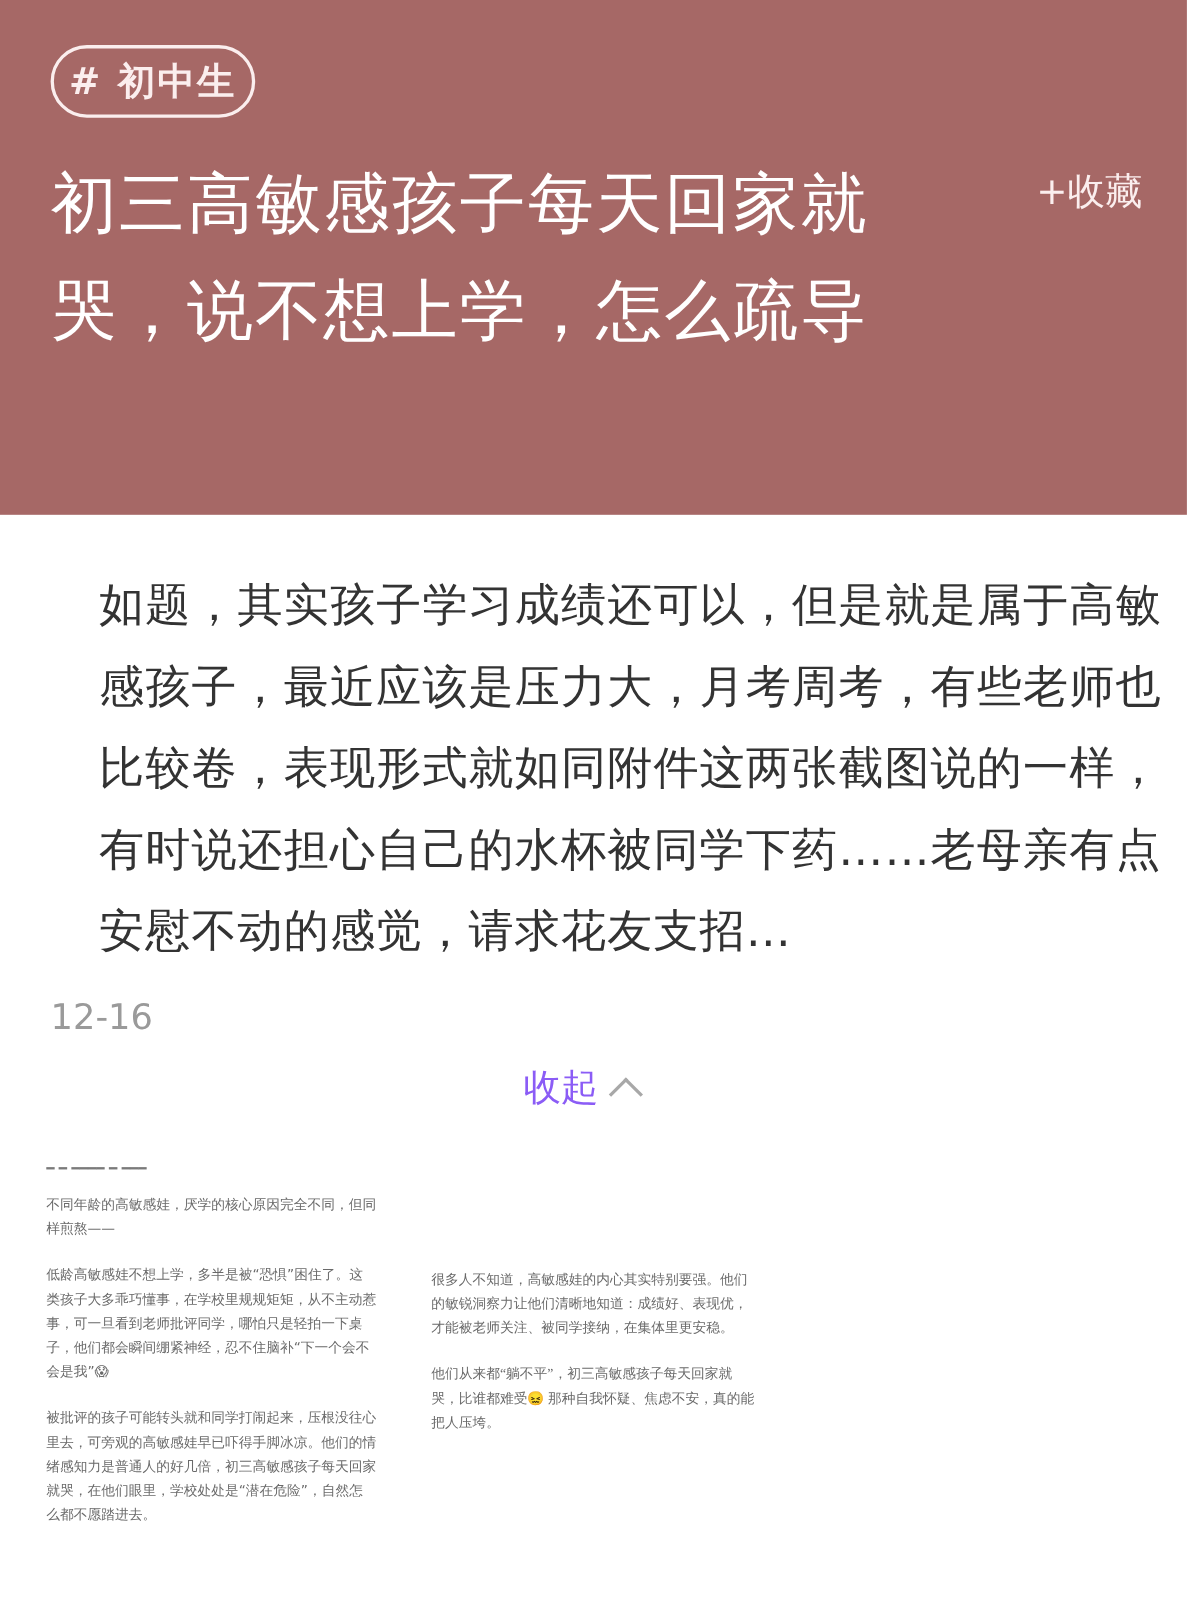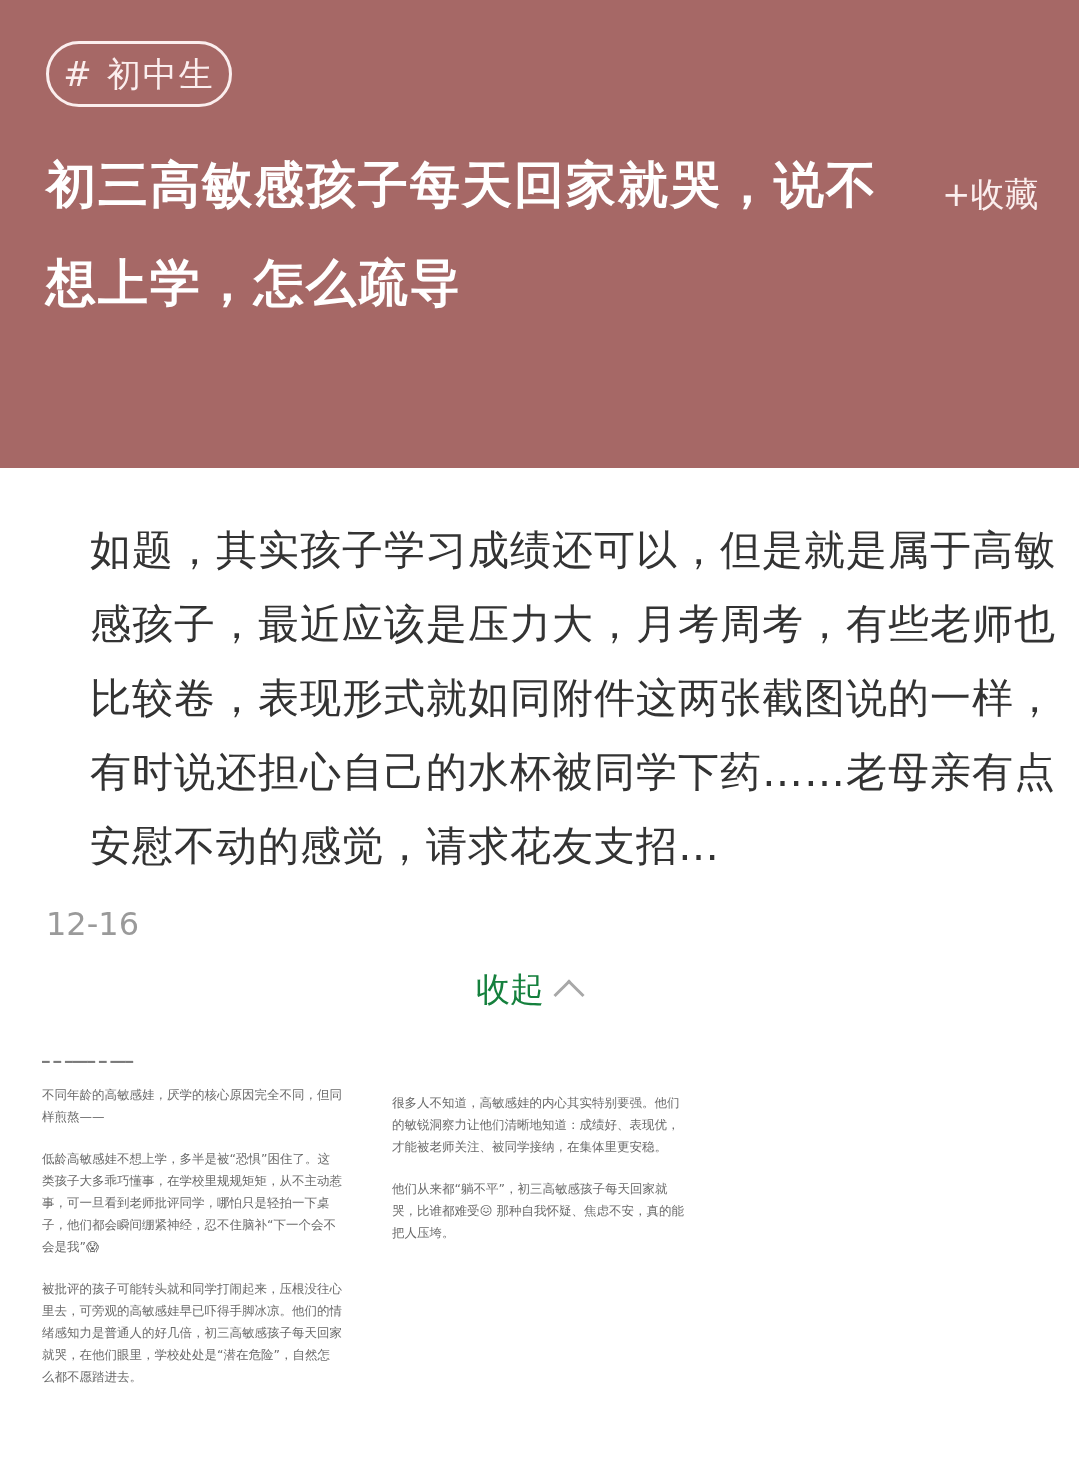--- a/index.html
+++ b/index.html
@@ -10,58 +10,59 @@
   }
   .header {
     position: absolute; left: 0; top: 0; width: 1079px; height: 468px;
     background: #a66866;
   }
   .tag-pill {
     position: absolute; left: 46px; top: 41px; width: 186px; height: 66px;
     border: 3px solid #fbeeee; border-radius: 33px;
     color: #fbeeee; font-size: 34px; line-height: 60px; text-align: center;
     letter-spacing: 2px;
+    font-weight: bold;
   }
   .title {
     position: absolute; left: 46px; top: 136px; width: 840px;
-    color: #ffffff; font-size: 50px; font-weight: bold; line-height: 98px;
+    color: #ffffff; font-size: 60px; font-weight: normal; line-height: 98px;
     letter-spacing: 2px;
   }
   .collect-btn {
-    position: absolute; left: 942px; top: 172px;
+    position: absolute; left: 942px; top: 152px;
     color: #fbeeee; font-size: 34px; line-height: 44px; text-align: center;
   }
   .body-text {
     position: absolute; left: 46px; top: 513px; width: 995px;
     color: #333333; font-size: 41px; line-height: 74px;
     letter-spacing: 1px;
     margin-left: 44px;
   }
   .date {
     position: absolute; left: 46px; top: 892px;
     color: #9a9a9a; font-size: 32px; line-height: 40px; margin-top: 12px;
   }
   .collapse-btn {
     position: absolute; left: 476px; top: 967px;
     display: flex; align-items: center; gap: 14px;
-    color: #15803d; font-size: 34px; line-height: 44px;
+    color: #8b5cf6; font-size: 34px; line-height: 44px;
   }
   .chevron-up {
     width: 22px; height: 22px; margin-top: 12px;
     border-left: 3px solid #a8a8a8; border-top: 3px solid #a8a8a8;
     transform: rotate(45deg);
   }
   .attach {
     position: absolute; background: #ffffff;
     color: #6a6a6a; font-size: 12.5px; line-height: 22px;
     filter: blur(0.6px);
   }
   .attach p { margin-bottom: 20px; }
   .attach-1 { left: 42px; top: 1060px; width: 300px; height: 330px; overflow: hidden; }
-  .attach-2 { left: 392px; top: 1092px; width: 296px; height: 285px; overflow: hidden; }
+  .attach-2 { left: 392px; top: 1152px; width: 296px; height: 285px; overflow: hidden; font-family: Liberation Serif, serif; }
   .attach-1 .cut { color: #7a7a7a; margin-bottom: 14px; height: 10px; overflow: hidden; line-height: 4px; }
 </style>
 </head>
 <body>
 
 <div class="header">
   <div class="tag-pill"># 初中生</div>
   <div class="title">初三高敏感孩子每天回家就哭，说不想上学，怎么疏导</div>
   <div class="collect-btn">+收藏</div>
 </div>

